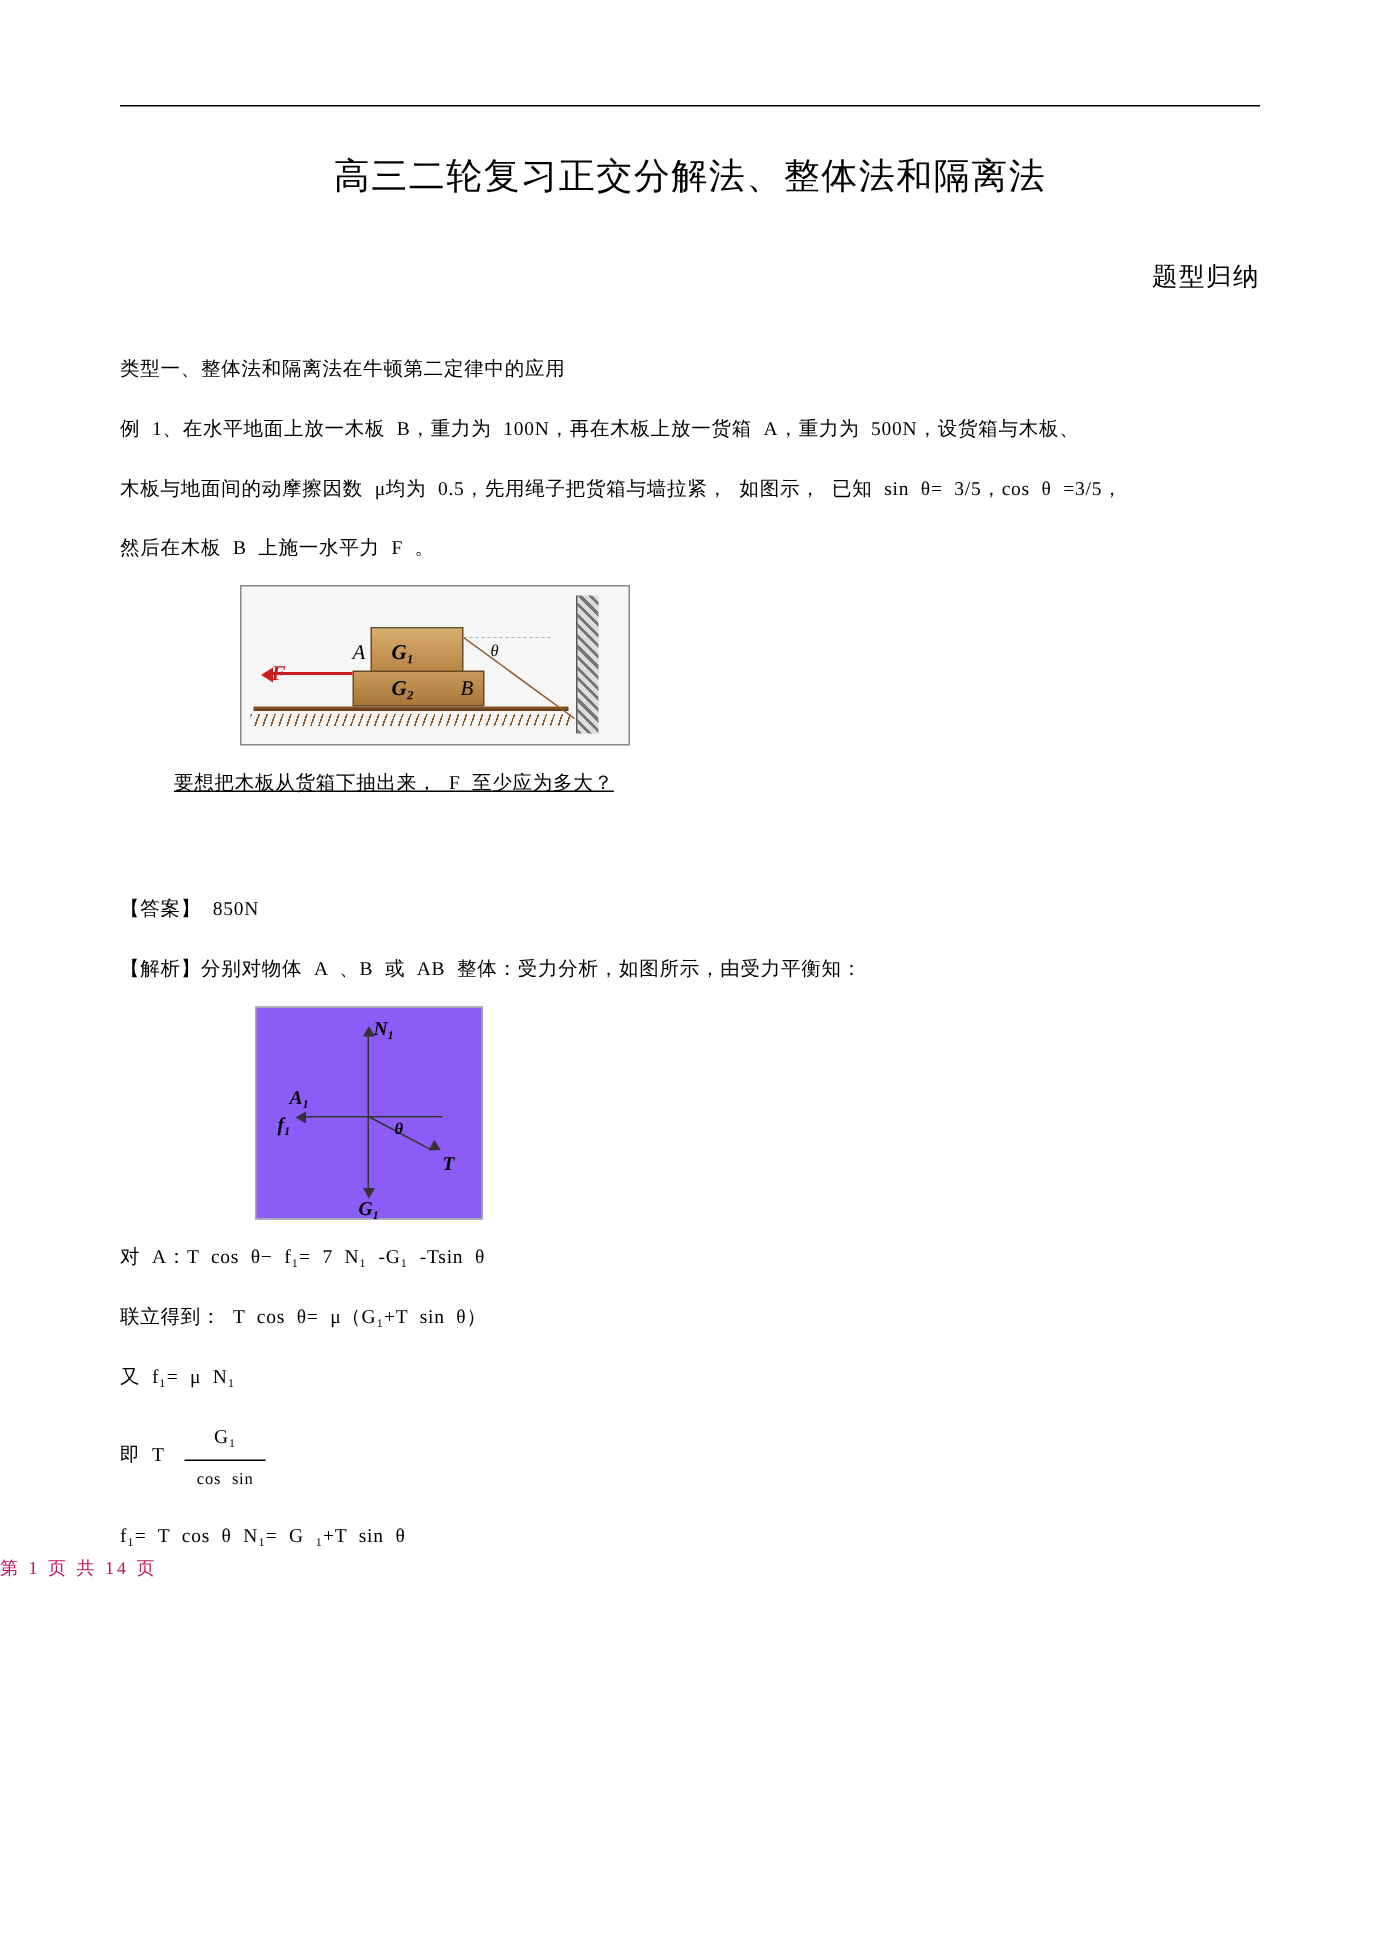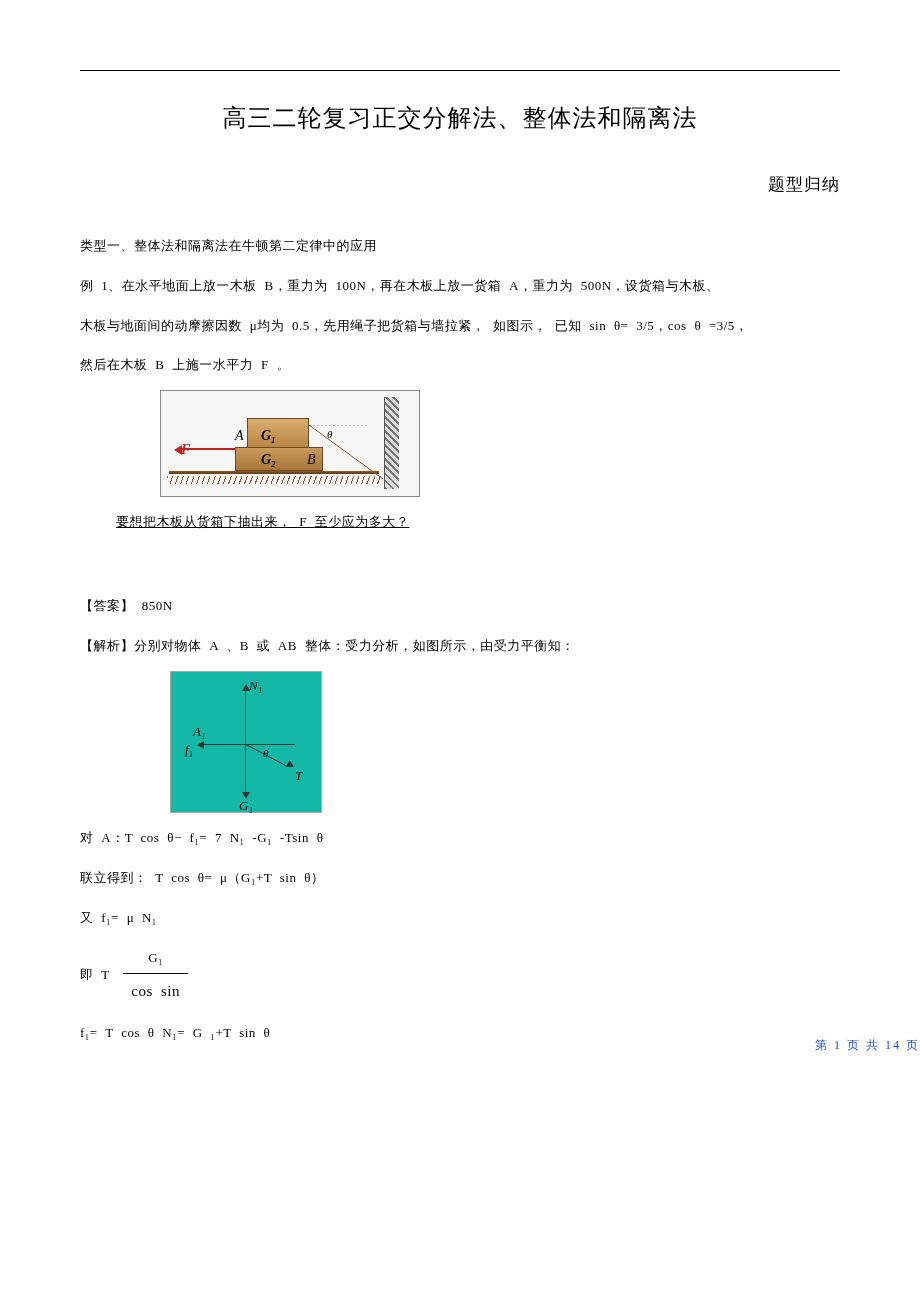--- a/index.html
+++ b/index.html
@@ -129,21 +129,22 @@
     top: -5px;
     border: 5px solid transparent;
     border-right: 8px solid #c51f1f;
   }
   .fig2 {
     width: 150px;
     height: 140px;
     border: 1px solid #aaa;
     margin: 8px 0 10px 90px;
     position: relative;
-    background: #14b8a6;
+    background: #8b5cf6;
+    font-weight: bold;
   }
   .axisV {
     position: absolute;
     left: 74px;
     top: 14px;
     width: 1px;
     height: 110px;
     background: #333;
   }
   .axisH {
@@ -193,30 +194,30 @@
   }
   .frac .num {
     display: block;
     border-bottom: 1px solid #000;
     padding: 0 8px;
     font-size: 13px;
   }
   .frac .den {
     display: block;
     padding: 0 8px;
-    font-size: 15px;
+    font-size: 11px;
   }
   .footer {
     position: absolute;
     bottom: 34px;
     left: 0;
     right: 0;
-    text-align: right;
+    text-align: left;
     font-size: 12px;
-    color: #1d4ed8;
+    color: #be185d;
     letter-spacing: 2px;
     font-family: "SimSun", serif;
   }
   .hatch {
     position: absolute;
     bottom: 12px;
     left: 6px;
     width: 214px;
     height: 8px;
     background: repeating-linear-gradient(110deg, #8a5a2b 0 1px, transparent 1px 5px);

